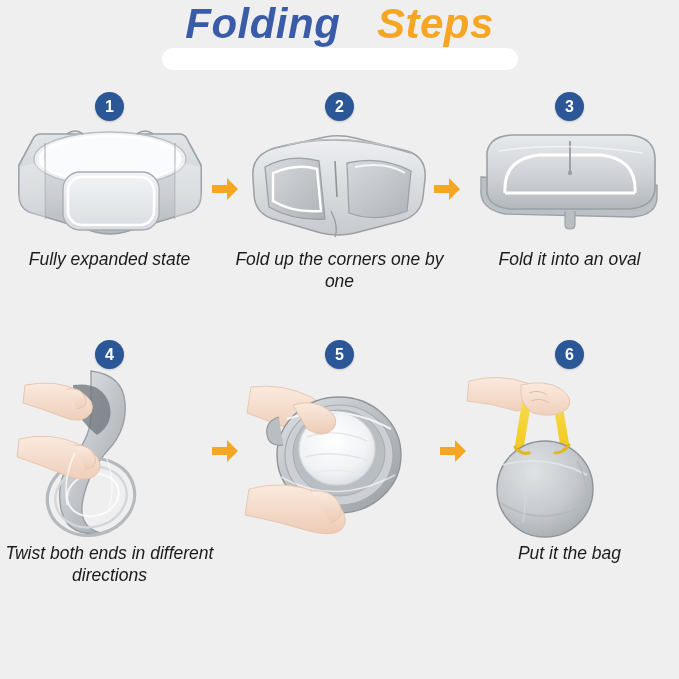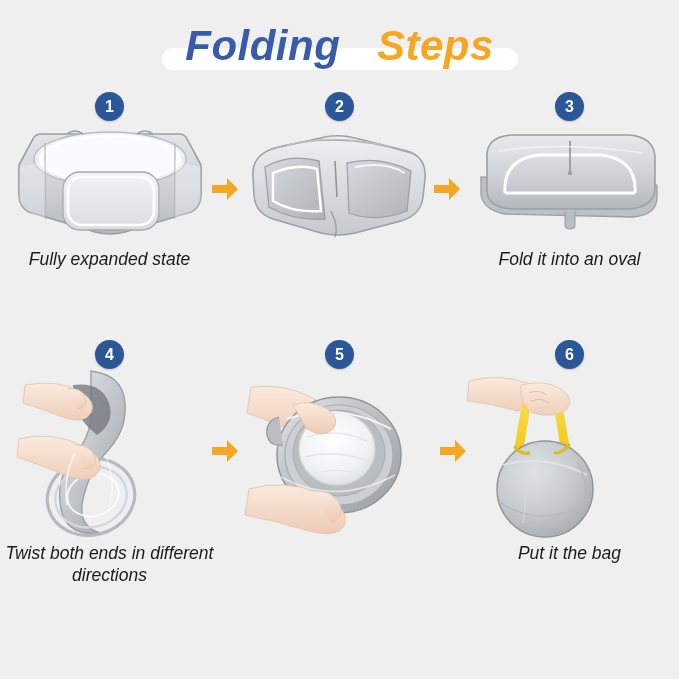--- a/index.html
+++ b/index.html
@@ -13,21 +13,21 @@
     font-family: "Liberation Sans", sans-serif;
     overflow: hidden;
     position: relative;
   }
 
   
   .title-wrap {
     position: relative;
     height: 92px;
     display: flex;
-    align-items: center;
+    align-items: flex-start;
     justify-content: center;
   }
   .title-highlight {
     position: absolute;
     left: 50%;
     transform: translateX(-50%);
     top: 48px;
     width: 356px;
     height: 22px;
     background: #ffffff;
@@ -214,20 +214,21 @@
             <path d="M100 46 L102 82" stroke="#8f9499" stroke-width="1.6" fill="none"></path>
             <path d="M96 96 Q104 112 100 122" stroke="#9aa0a6" stroke-width="1.4" fill="none"></path>
 
             <path d="M36 34 Q102 14 176 38" fill="none" stroke="#a7acb1" stroke-width="1.5"></path>
             <path d="M52 30 Q104 18 156 32" fill="none" stroke="#bfc3c7" stroke-width="1.2"></path>
 
             <path d="M120 52 Q150 46 170 58" fill="none" stroke="#ffffff" stroke-width="1.8" opacity="0.8"></path>
           </svg>
         </div>
       </div>
+      <div class="caption">Fold up the corners one by one</div>
     </div>
 
     <div class="cell">
       <div class="badge">3</div>
       <div class="art">
         <div class="ill">
           <svg viewBox="0 0 210 128" xmlns="http://www.w3.org/2000/svg">
             <defs>
               <linearGradient id="pen3" x1="0" y1="0" x2="0" y2="1">
                 <stop offset="0%" stop-color="#e7eaed"></stop>

